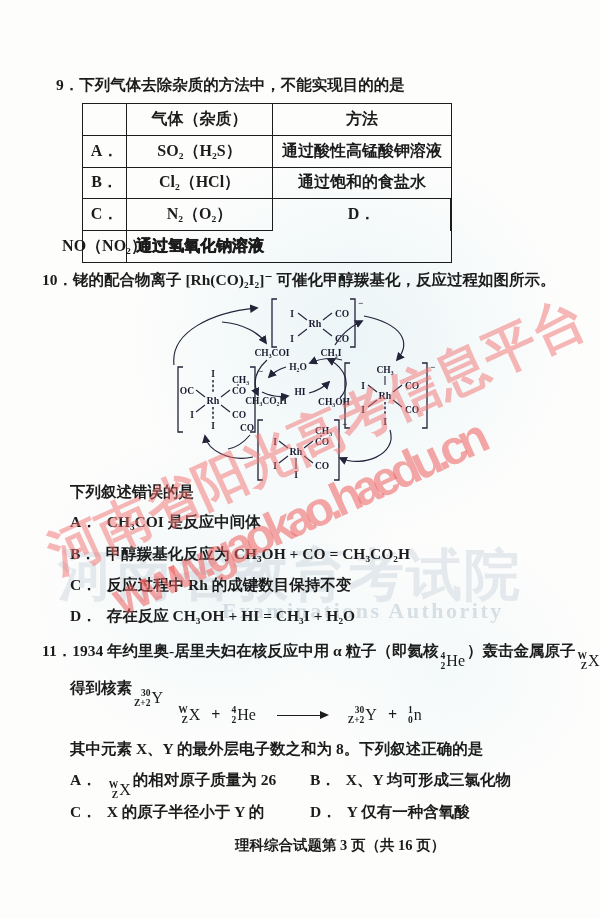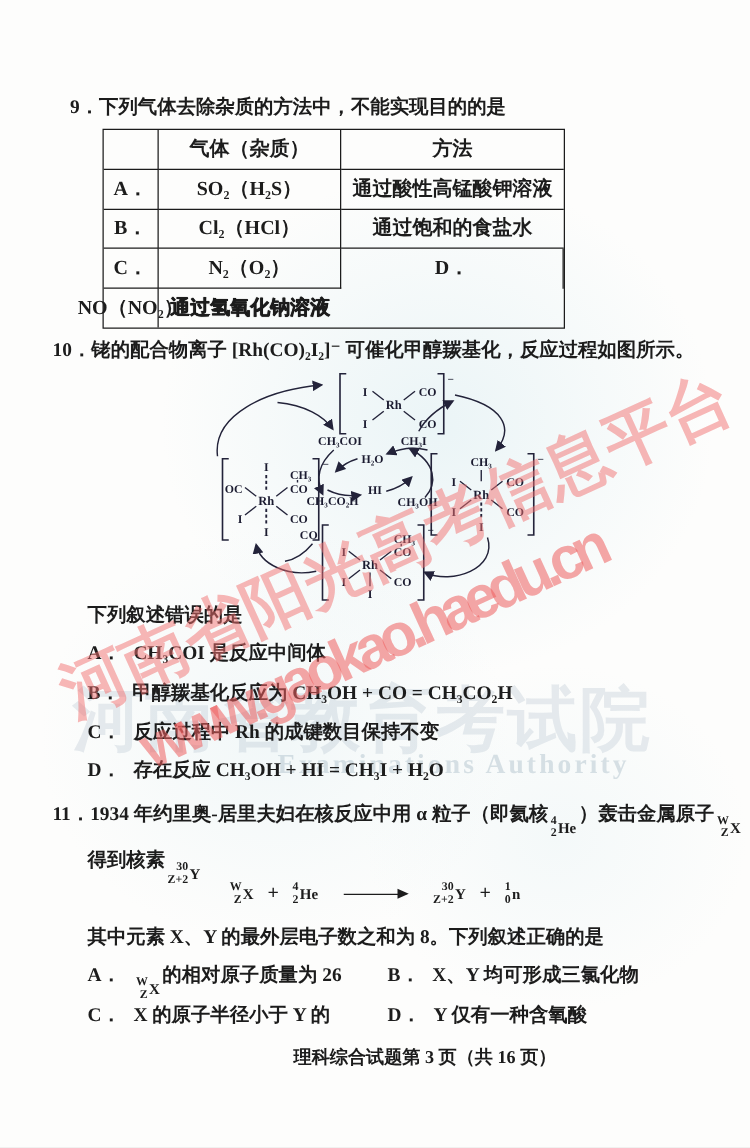--- a/index.html
+++ b/index.html
@@ -35,21 +35,21 @@
   .t-cell.cr{border-right:none;}
   .t-cell.cb{border-bottom:none;}
   .emph{font-weight:800;text-shadow:0 0 .7px #111,.4px 0 0 #111;}
   
   .opt{display:flex;gap:10px;}
   .lbl{flex:0 0 auto;}
   
   .nuc{display:inline-flex;align-items:center;vertical-align:-3px;margin:0 2px;}
   .nuc .ss{display:inline-flex;flex-direction:column;align-items:flex-end;
     font-size:9.5px;line-height:1.06;margin-right:1px;font-weight:700;}
-  .nuc .sym{font-size:12px;font-weight:700;}
+  .nuc .sym{font-size:16px;font-weight:400;}
   .eqrow{position:absolute;left:0;top:705px;width:600px;display:flex;
     justify-content:center;align-items:center;gap:9px;font-size:16px;font-weight:600;}
   .arrow{width:50px;height:0;border-top:1.5px solid #1c1c1c;position:relative;
     display:inline-block;margin:0 10px;}
   .arrow::after{content:"";position:absolute;right:-2px;top:-4.8px;width:0;height:0;
     border-left:9px solid #1c1c1c;border-top:4px solid transparent;border-bottom:4px solid transparent;}
   
   .dia{position:absolute;left:150px;top:292px;}
   .dia text{font-family:"Liberation Serif","DejaVu Serif",serif;font-size:9.5px;
     font-weight:700;fill:#1b1b30;}

